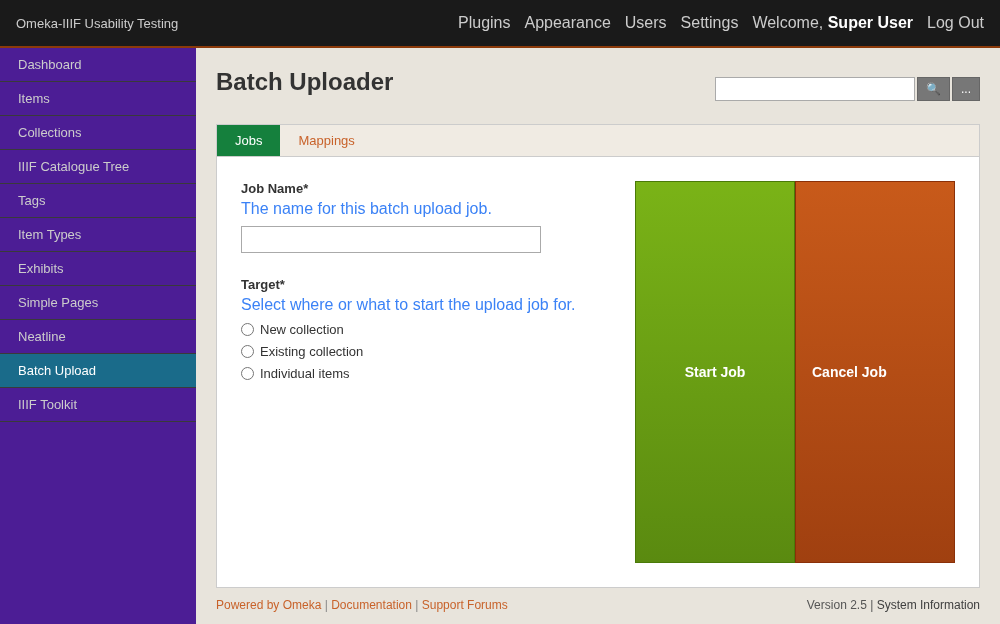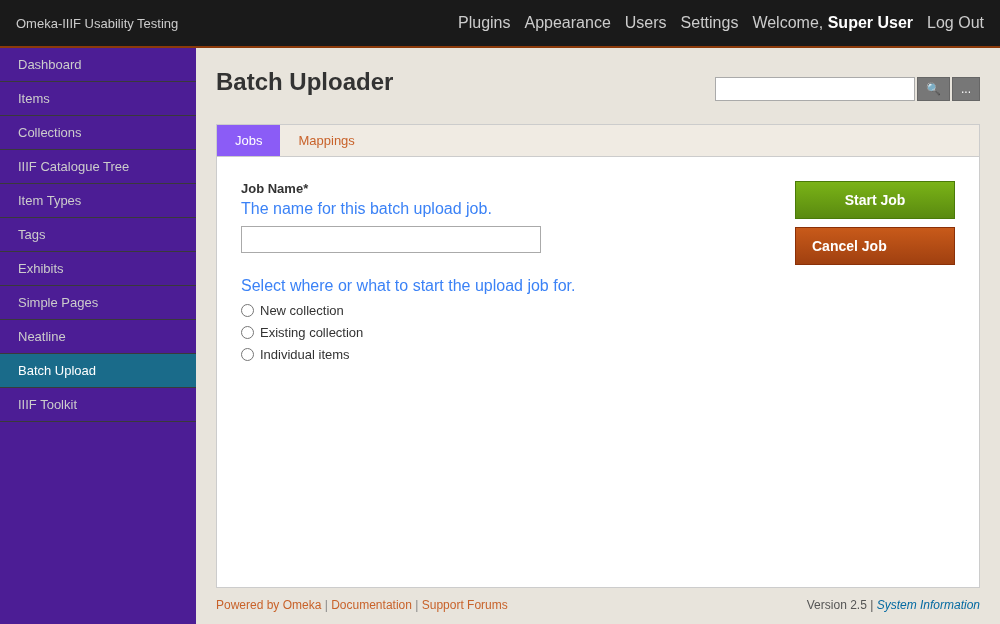--- a/index.html
+++ b/index.html
@@ -120,41 +120,40 @@
       border-bottom: 1px solid #ccc;
     }
     .tab {
       padding: 8px 18px;
       cursor: pointer;
       font-size: 13px;
       color: #555;
       text-decoration: none;
     }
     .tab.active {
-      background: #8b5cf6;
+      background: #15803d;
       color: #fff;
     }
     .tab.inactive {
       color: #c8622a;
     }
 
     
     .form-content {
       padding: 24px;
       flex: 1;
       display: flex;
       gap: 24px;
     }
     .form-fields {
       flex: 1;
     }
     .form-actions {
       display: flex;
-      flex-direction: column;
-      gap: 8px;
+      flex-direction: row;
       min-width: 160px;
     }
 
     .field-group {
       margin-bottom: 24px;
     }
     .field-label {
       font-size: 13px;
       font-weight: bold;
       color: #333;
@@ -224,23 +223,22 @@
       align-items: center;
     }
     .footer-left a {
       color: #c8622a;
       text-decoration: none;
     }
     .footer-right {
       color: #555;
     }
     .footer-right a {
-      color: #0369a1;
-      text-decoration: none;
-      font-style: italic;
+      color: #404040;
+      text-decoration: none;
     }
 
     
     .page-header-row {
       display: flex;
       align-items: center;
       justify-content: space-between;
       margin-bottom: 14px;
     }
     .search-inline {
@@ -267,22 +265,22 @@
   </div>
 </nav>
 
 <div class="layout">
 
   <nav class="sidebar">
     <a class="sidebar-item">Dashboard</a>
     <a class="sidebar-item">Items</a>
     <a class="sidebar-item">Collections</a>
     <a class="sidebar-item">IIIF Catalogue Tree</a>
+    <a class="sidebar-item">Tags</a>
     <a class="sidebar-item">Item Types</a>
-    <a class="sidebar-item">Tags</a>
     <a class="sidebar-item">Exhibits</a>
     <a class="sidebar-item">Simple Pages</a>
     <a class="sidebar-item">Neatline</a>
     <a class="sidebar-item active">Batch Upload</a>
     <a class="sidebar-item">IIIF Toolkit</a>
   </nav>
 
   <div class="main">
     <div class="page-header-row">
       <h1 class="page-title">Batch Uploader</h1>
@@ -303,20 +301,21 @@
       <div class="form-content">
         <div class="form-fields">
 
           <div class="field-group">
             <div class="field-label">Job Name*</div>
             <div class="field-hint">The name for this batch upload job.</div>
             <input type="text" class="field-input" style="">
           </div>
 
           <div class="field-group">
+            <div class="field-label">Target*</div>
             <div class="field-hint">Select where or what to start the upload job for.</div>
             <div class="radio-group">
               <label class="radio-item">
                 <input type="radio" name="target" style="">
                 <span>New collection</span>
               </label>
               <label class="radio-item">
                 <input type="radio" name="target" style="">
                 <span>Existing collection</span>
               </label>

